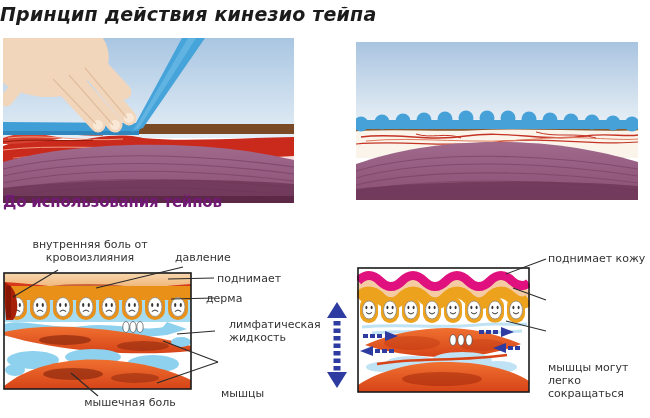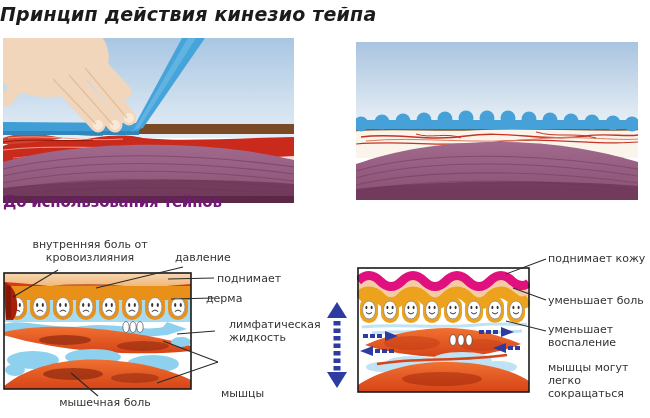--- a/index.html
+++ b/index.html
@@ -25,21 +25,21 @@
   .v-arrow{position:absolute;left:327px;top:302px;width:20px;height:86px;}
   .lbl{
     position:absolute;font-size:11px;line-height:13px;color:#333;white-space:normal;
   }
   .lbl-internal-pain{left:26px;top:238px;width:128px;text-align:center;}
   .lbl-pressure{left:175px;top:251px;}
   .lbl-epidermis{left:217px;top:272px;}
   .lbl-derma{left:206px;top:292px;}
   .lbl-lymph{left:217px;top:318px;width:100px;margin-left:12px;}
   .lbl-muscles{left:221px;top:356px;margin-top:31px;}
-  .lbl-muscle-pain{left:40px;top:396px;width:130px;text-align:center;}
+  .lbl-muscle-pain{left:65px;top:396px;width:130px;text-align:center;}
   .lbl-lifts-skin{left:548px;top:252px;width:100px;}
   .lbl-reduces-pain{left:548px;top:294px;width:100px;}
   .lbl-reduces-inflammation{left:548px;top:323px;width:90px;}
   .lbl-muscles-contract{left:548px;top:361px;width:112px;}
   .leader-overlay{position:absolute;left:0;top:232px;width:650px;height:186px;pointer-events:none;}
 </style>
 </head>
 <body>
 
 <div class="stage">
@@ -353,22 +353,20 @@
 
   <div class="lbl lbl-internal-pain">внутренняя боль от кровоизлияния</div>
   <div class="lbl lbl-pressure">давление</div>
   <div class="lbl lbl-epidermis">поднимает</div>
   <div class="lbl lbl-derma">дерма</div>
   <div class="lbl lbl-lymph">лимфатическая жидкость</div>
   <div class="lbl lbl-muscles">мышцы</div>
   <div class="lbl lbl-muscle-pain">мышечная боль</div>
 
   <div class="lbl lbl-lifts-skin">поднимает кожу</div>
-  <div class="lbl lbl-reduces-pain">уменьшает боль</div>
-  <div class="lbl lbl-reduces-inflammation">уменьшает воспаление</div>
   <div class="lbl lbl-muscles-contract">мышцы могут легко сокращаться</div>
 
   <svg class="leader-overlay" viewBox="0 0 650 186">
     <g stroke="#2a2a2a" stroke-width="1.1" fill="none">
       <line x1="58" y1="38" x2="13" y2="65"></line>
       <line x1="183" y1="35" x2="96" y2="56"></line>
       <line x1="214" y1="46" x2="168" y2="47"></line>
       <line x1="214" y1="66" x2="171" y2="67"></line>
       <line x1="215" y1="99" x2="177" y2="102"></line>
       <line x1="218" y1="130" x2="163" y2="109"></line>

